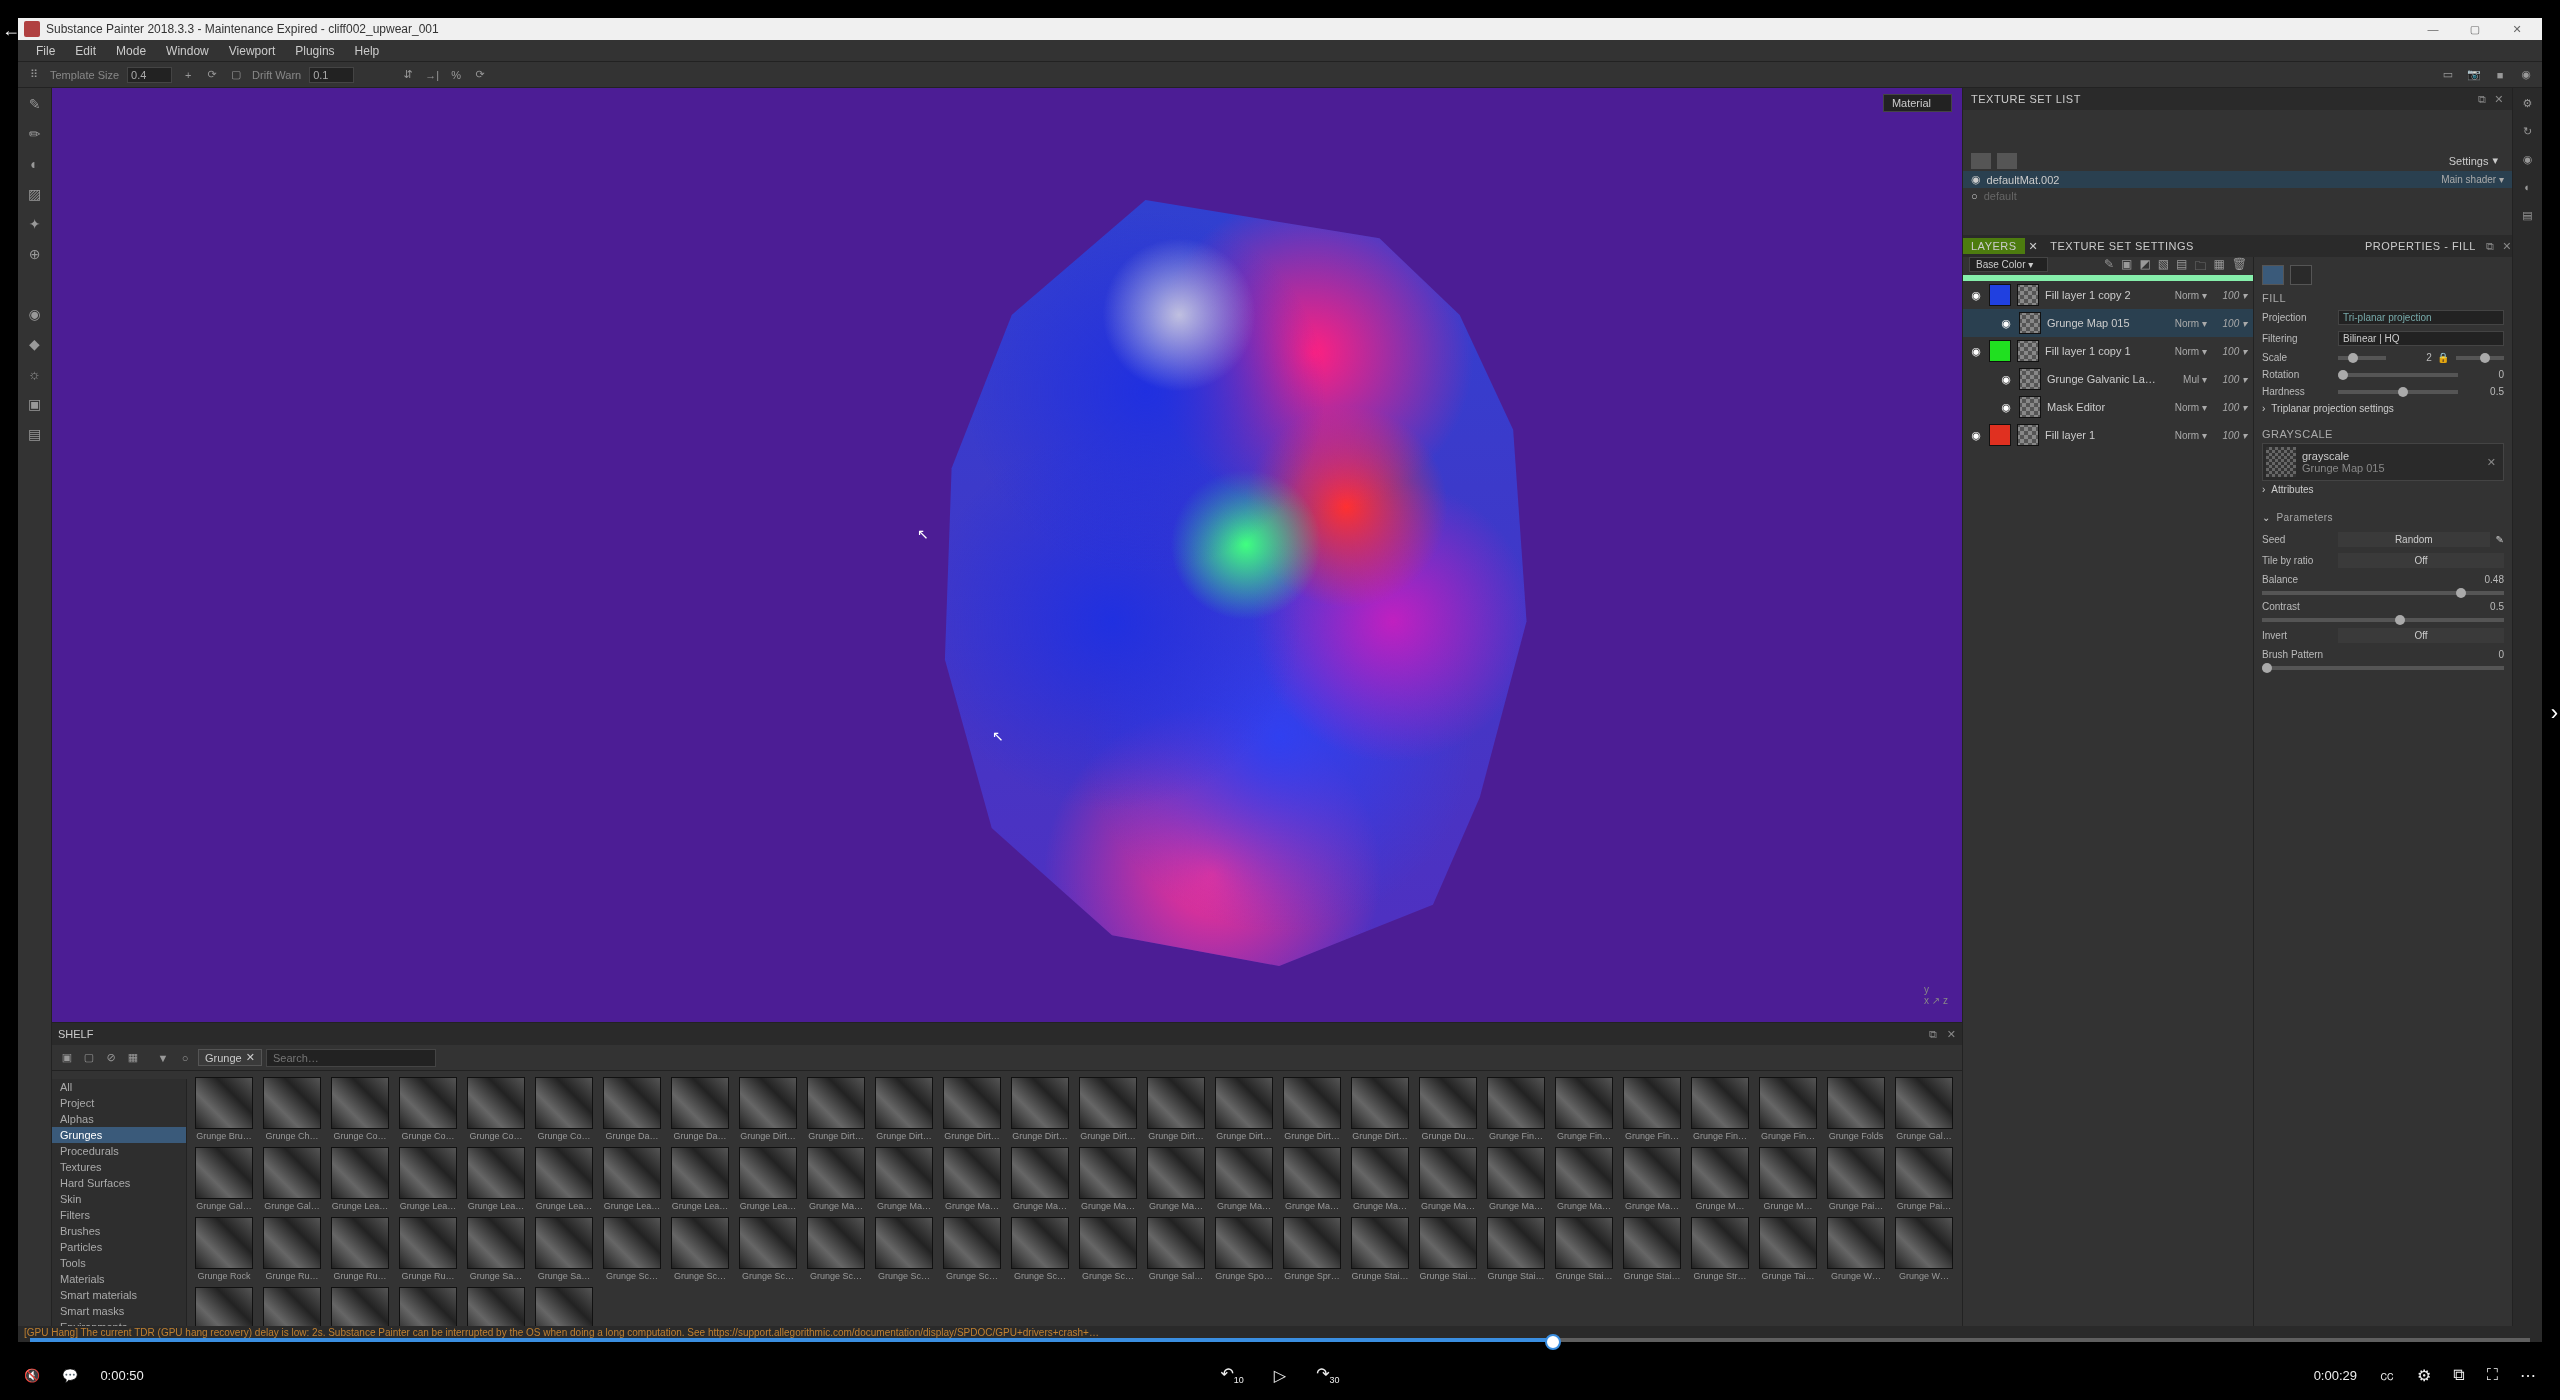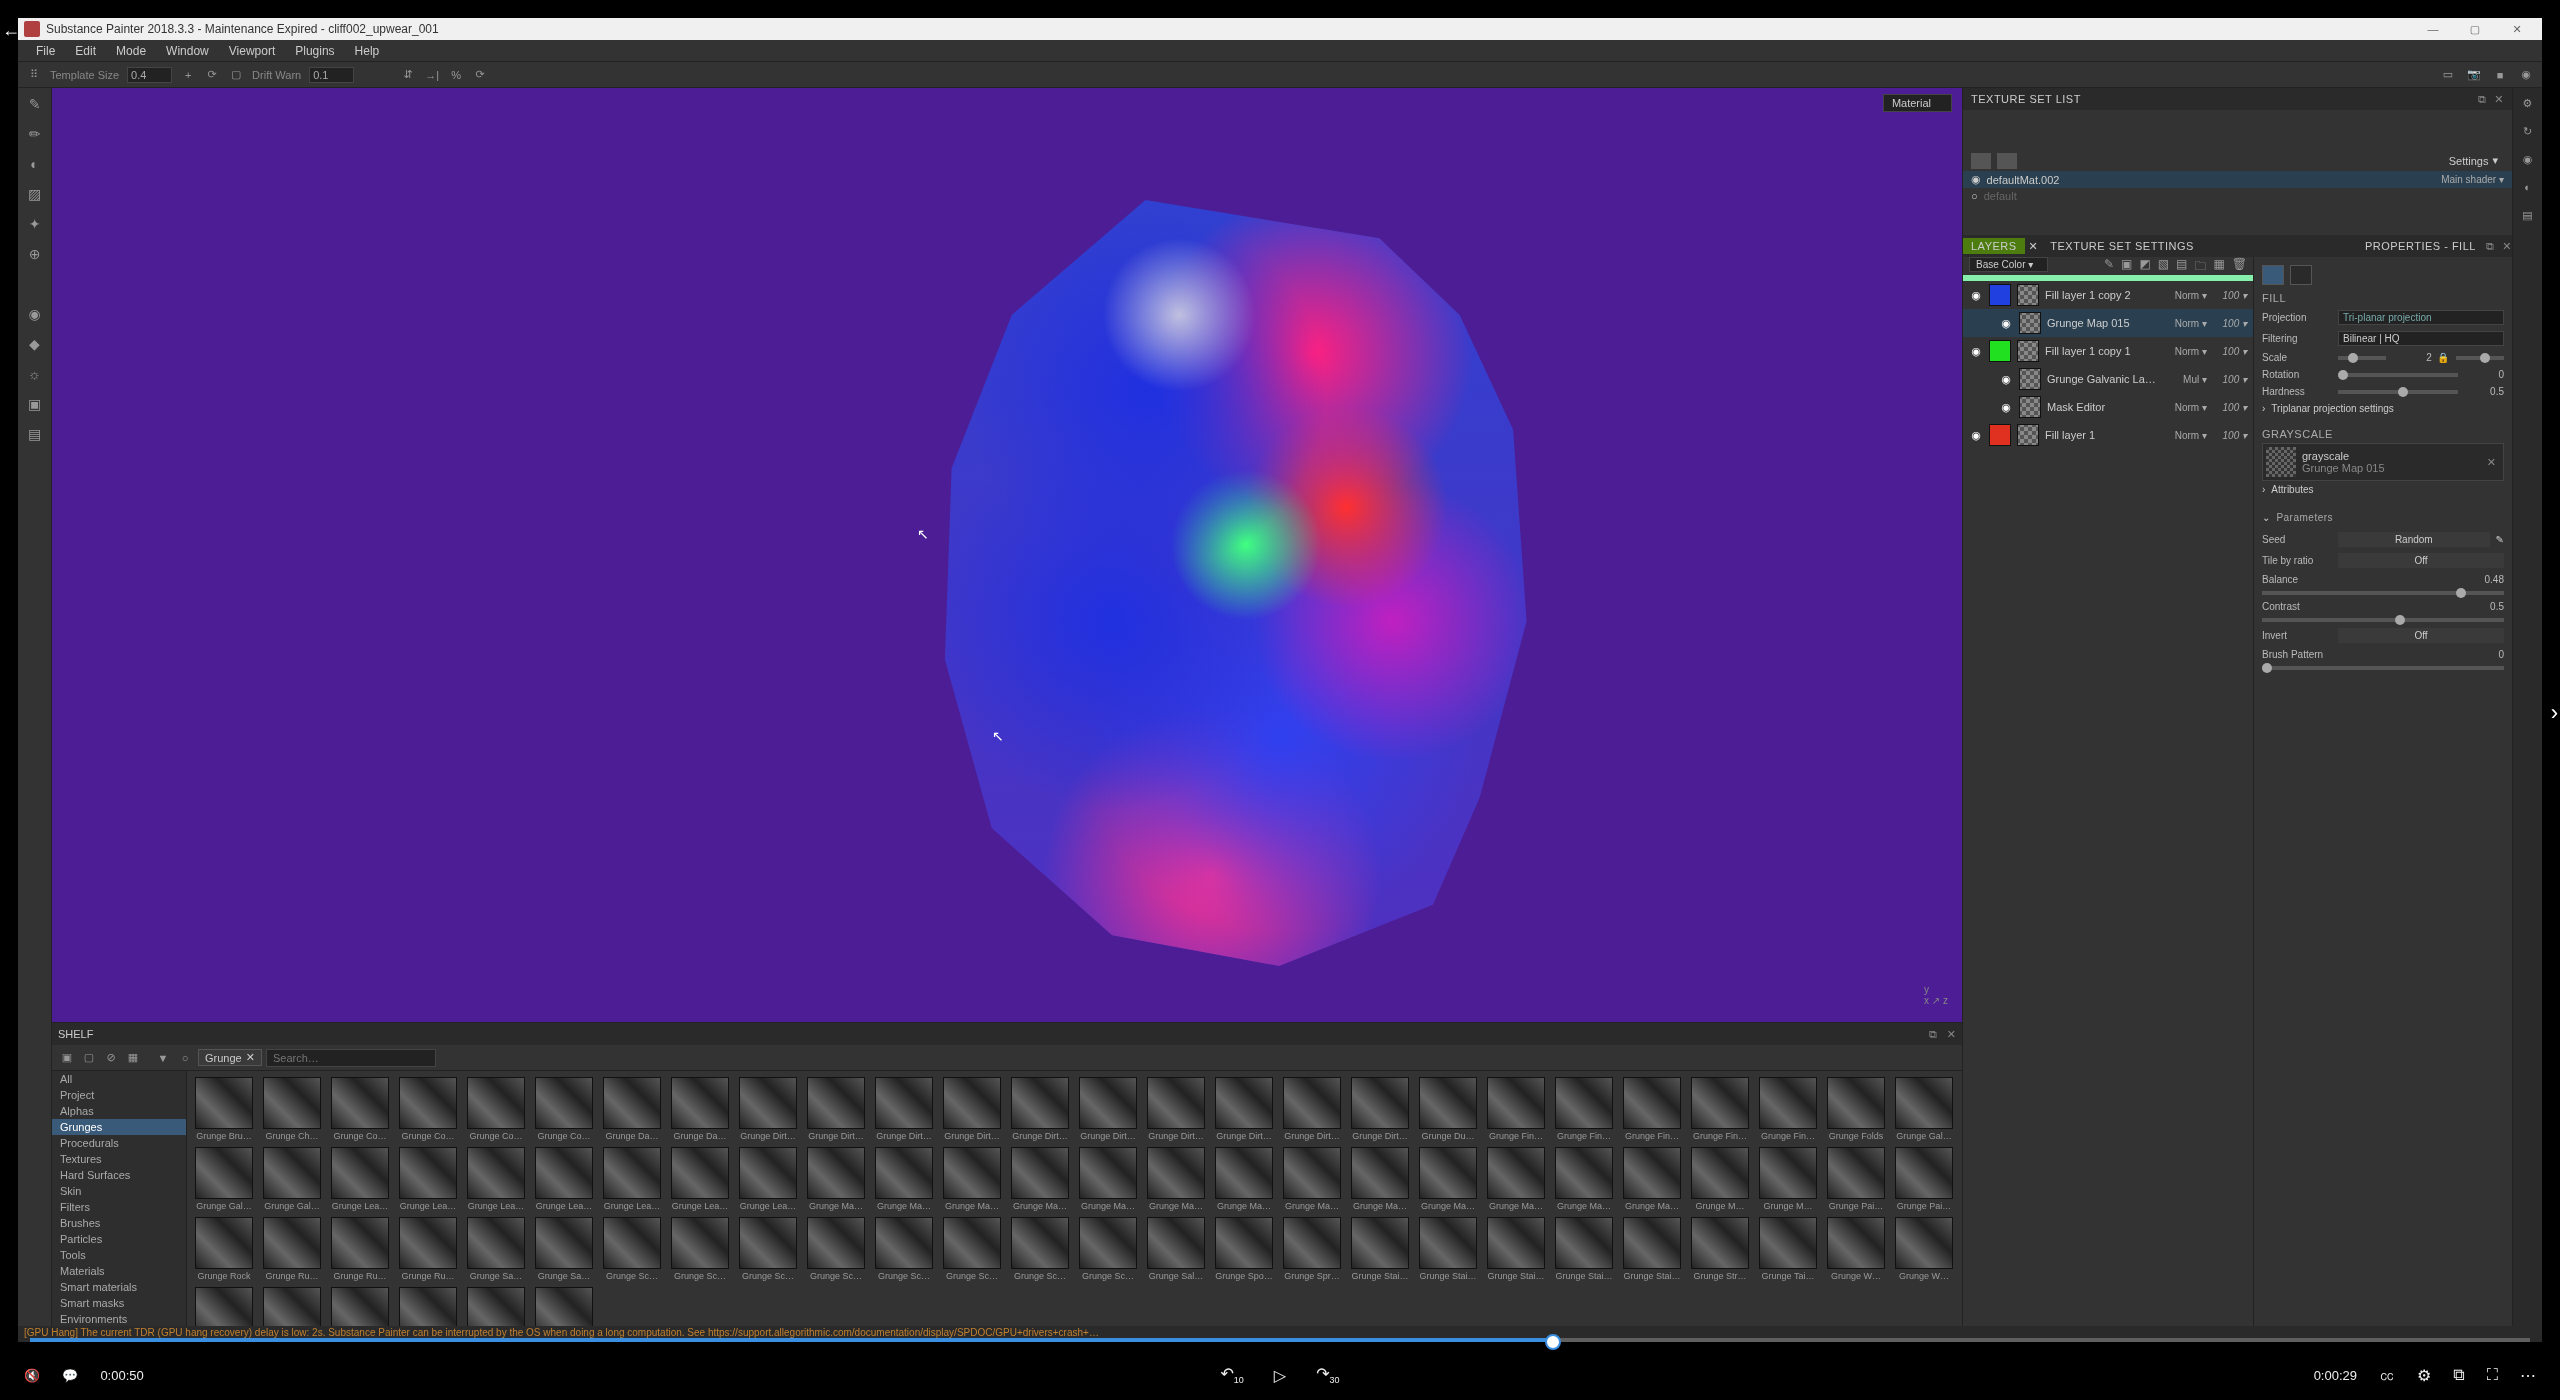--- a/index.html
+++ b/index.html
@@ -54,21 +54,21 @@
 
 
 .shelf { height: 320px; background: #333; border-top: 1px solid #222; display: flex; flex-direction: column; }
 .shelf-hdr { height: 22px; background: #2a2a2a; display: flex; align-items: center; padding: 0 6px; font-size: 11px; color: #ccc; }
 .shelf-hdr .sh-right { margin-left: auto; display: flex; gap: 10px; color: #888; }
 .shelf-tools { height: 26px; display: flex; align-items: center; gap: 4px; padding: 0 6px; border-bottom: 1px solid #222; }
 .shelf-tools .st-icon { width: 18px; height: 18px; display: flex; align-items: center; justify-content: center; color: #999; }
 .shelf-tools .tag { background: #3a3a3a; border: 1px solid #555; padding: 1px 6px; font-size: 11px; color: #ccc; display: flex; align-items: center; gap: 4px; }
 .shelf-tools .search { background: #222; border: 1px solid #444; color: #888; padding: 2px 6px; font-size: 11px; width: 170px; }
 .shelf-body { flex: 1; display: flex; overflow: hidden; }
-.shelf-cats { width: 135px; background: #2e2e2e; border-right: 1px solid #222; overflow-y: auto; font-size: 11px; }
+.shelf-cats { width: 135px; background: #2e2e2e; border-right: 1px solid #222; overflow-y: auto; font-size: 11px; margin-top: 8px; }
 .shelf-cats .cat { padding: 2px 8px; color: #aaa; }
 .shelf-cats .cat.sel { background: #3a5a7a; color: #fff; }
 .shelf-grid { flex: 1; padding: 6px; overflow-y: auto; display: flex; flex-wrap: wrap; gap: 6px; align-content: flex-start; position: relative; }
 .shelf-grid .gh { position: absolute; top: 8px; right: 10px; color: #888; }
 .thumb { width: 62px; display: flex; flex-direction: column; align-items: center; gap: 2px; }
 .thumb .img { width: 58px; height: 52px; background: linear-gradient(45deg,#222,#666,#222,#555); border: 1px solid #111; }
 .thumb .lbl { font-size: 9px; color: #999; white-space: nowrap; overflow: hidden; text-overflow: ellipsis; width: 100%; text-align: center; }
 
 
 .rpanels { width: 580px; background: #333; border-left: 1px solid #222; display: flex; }

